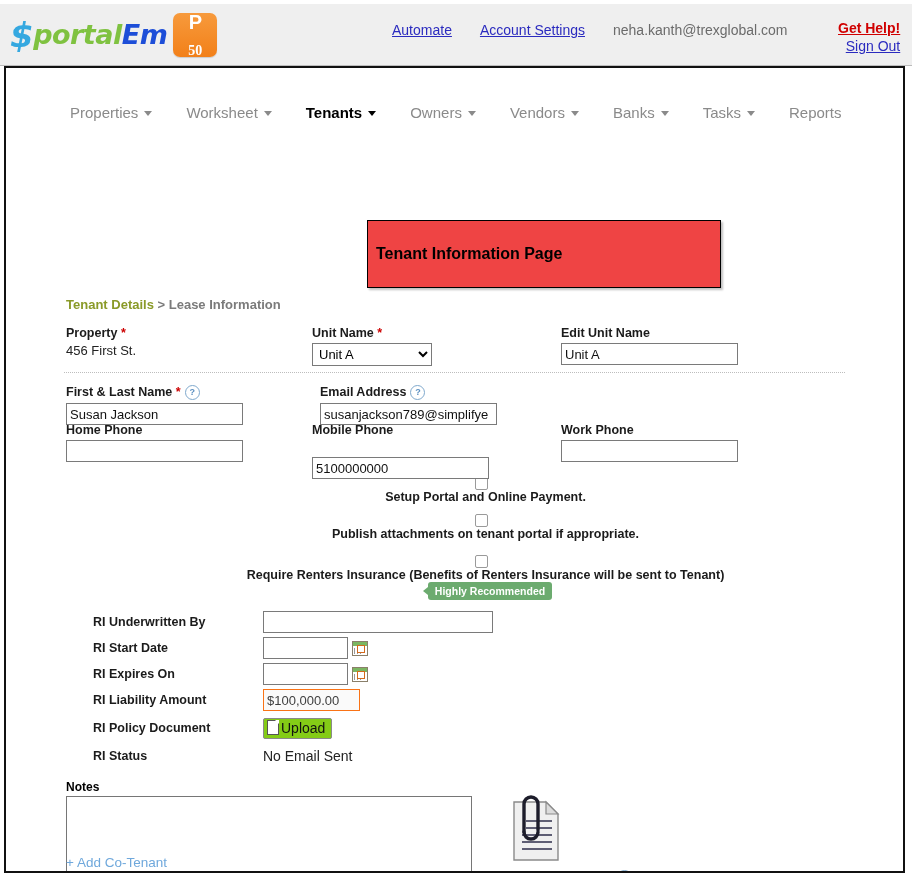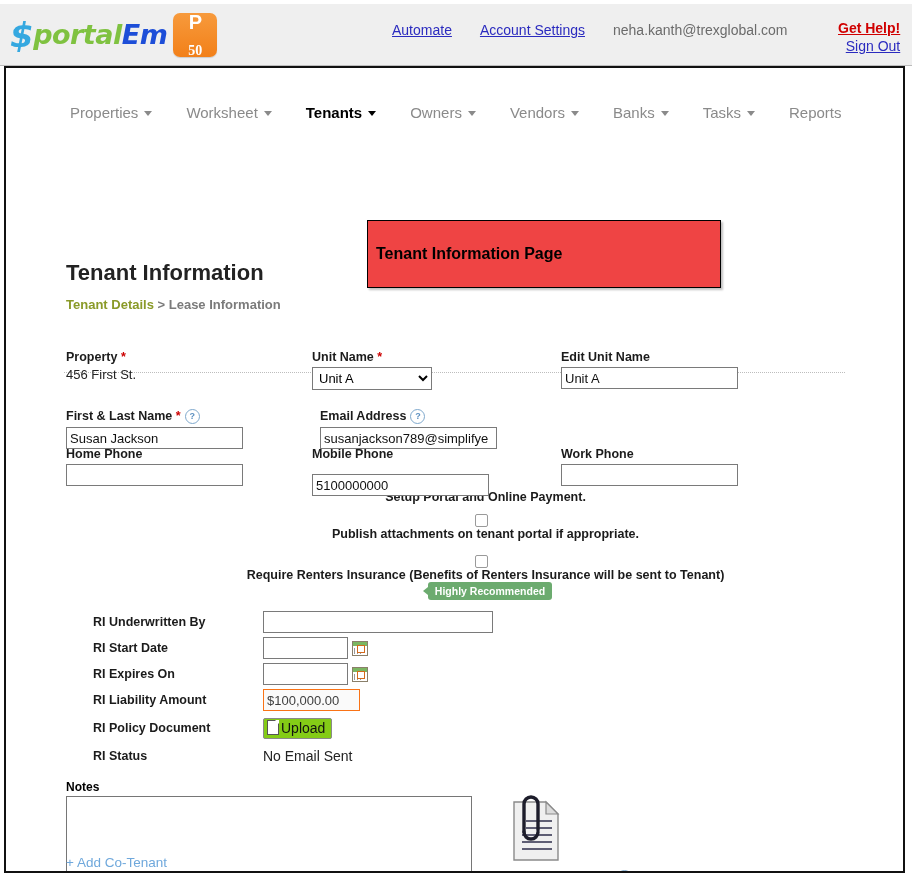--- a/index.html
+++ b/index.html
@@ -131,21 +131,21 @@
   .form{
     position:absolute;left:0;top:246px;width:897px;
   }
   .dotted{
     border-top:1px dotted #bdbdbd;
     margin:6px 58px 0 58px;
     height:0;
   }
   .row{position:relative;height:auto;}
   .col{position:absolute;}
-  .lbl{font-size:12.5px;font-weight:bold;color:#1b1b1b;white-space:nowrap;margin-top:24px;}
+  .lbl{font-size:12.5px;font-weight:bold;color:#1b1b1b;white-space:nowrap;}
   .req{color:#cc0000;font-weight:bold;}
   .val{font-size:13px;color:#222;margin-top:3px;}
   input.txt{
     font-family:"Liberation Sans",sans-serif;
     font-size:13px;
     border:1px solid #7a7a7a;
     background:#fff;
     padding:2px 3px;
     box-sizing:border-box;
     height:22px;
@@ -297,21 +297,20 @@
         </span>
       <span class="nav-item">
           <span>Reports</span>
         </span>
     </div>
 
     <div class="callout">
       <span>Tenant Information Page</span>
     </div>
 
-    <div class="page-title">Tenant Information</div>
 
     <div class="breadcrumb">
       <span class="crumb-a">Tenant Details</span>
       <span class="crumb-sep">&gt;</span>
       <span class="crumb-b">Lease Information</span>
     </div>
 
     <div class="form">
 
       <div class="row" style="height:52px;">
@@ -343,21 +342,21 @@
         </div>
       </div>
 
       <div class="row" style="height:46px;">
         <div class="col" style="left:60px;top:2px;">
           <div class="lbl">Home Phone</div>
           <input class="txt" style="width: 177px; margin-top: 3px;" value="">
         </div>
         <div class="col" style="left:306px;top:2px;">
           <div class="lbl">Mobile Phone</div>
-          <input class="txt" style="width: 177px; margin-top: 13px;" value="5100000000">
+          <input class="txt" style="width: 177px; margin-top: 20px;" value="5100000000">
         </div>
         <div class="col" style="left:555px;top:2px;">
           <div class="lbl">Work Phone</div>
           <input class="txt" style="width: 177px; margin-top: 3px;" value="">
         </div>
       </div>
 
       <div style="padding:10px 0 0 62px;">
         <div class="cbrow" style="margin-bottom:10px;">
           <span class="cb"></span>

